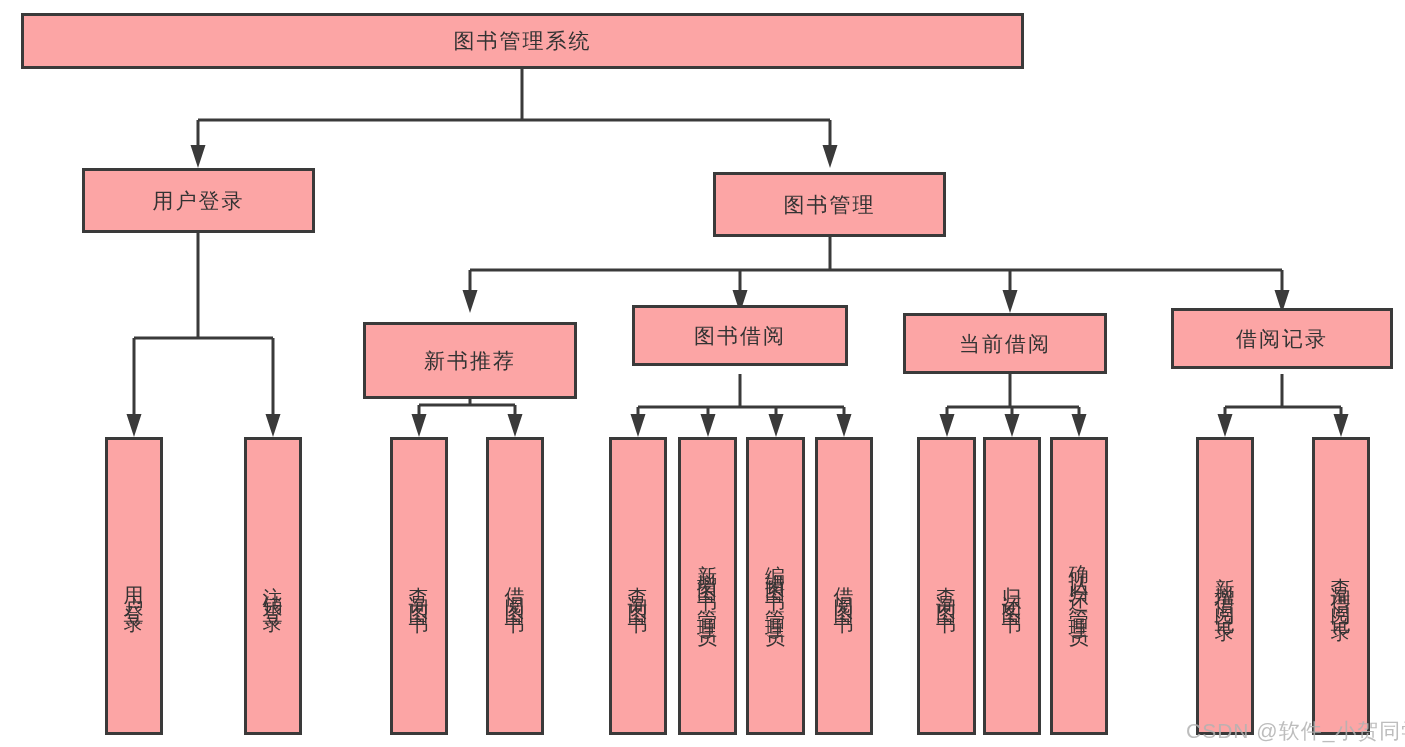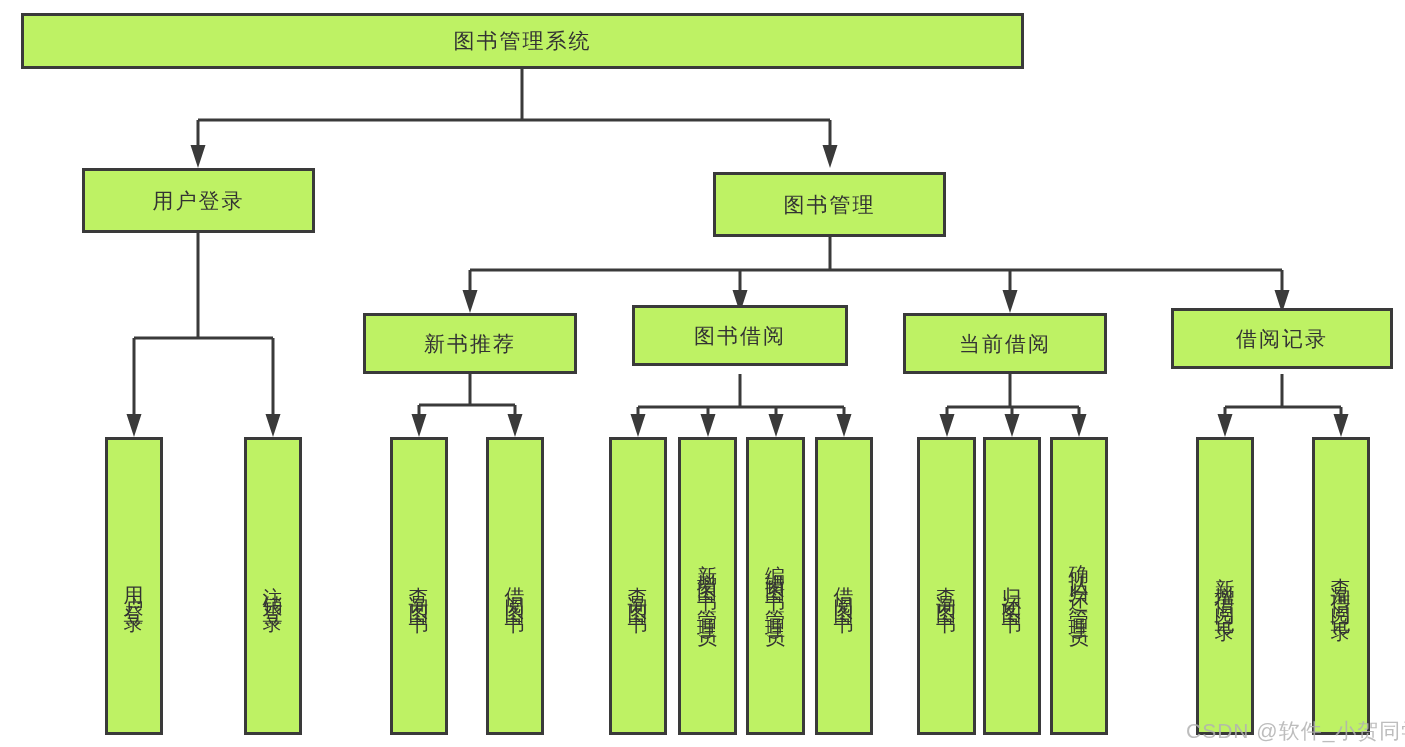--- a/index.html
+++ b/index.html
@@ -3,21 +3,21 @@
 <meta charset="utf-8">
 <style>
   html,body { margin:0; padding:0; background:#ffffff; }
   .canvas {
     position:relative; width:1405px; height:747px; background:#ffffff;
     font-family:"Liberation Sans","DejaVu Sans",sans-serif; overflow:hidden;
   }
   .wires { position:absolute; left:0; top:0; z-index:1; }
   .box {
     position:absolute; box-sizing:border-box;
-    border:3px solid #3a3a3a; background:#bef264;
+    border:3px solid #3a3a3a; background:#fca5a5;
     display:flex; align-items:center; justify-content:center;
     font-size:21px; color:#333333; letter-spacing:2px; z-index:2;
     white-space:nowrap;
   }
   .vbox {
     writing-mode:vertical-rl; text-orientation:mixed;
     letter-spacing:9px; font-size:20px; line-height:1;
     padding-top:6px;
   }
   .watermark {
@@ -60,21 +60,21 @@
              M1071.5 414L1086.5 414L1079 437Z
              M1217.5 414L1232.5 414L1225 437Z
              M1333.5 414L1348.5 414L1341 437Z" fill="#3a3a3a"></path>
   </svg>
 
   <div class="box" style="left:21px;top:13px;width:1003px;height:56px">图书管理系统</div>
 
   <div class="box" style="left:82px;top:168px;width:233px;height:65px">用户登录</div>
   <div class="box" style="left:713px;top:172px;width:233px;height:65px">图书管理</div>
 
-  <div class="box" style="left:363px;top:313px;width:214px;height:61px">新书推荐</div>
+  <div class="box" style="left:363px;top:322px;width:214px;height:77px">新书推荐</div>
   <div class="box" style="left:632px;top:305px;width:216px;height:61px">图书借阅</div>
   <div class="box" style="left:903px;top:313px;width:204px;height:61px">当前借阅</div>
   <div class="box" style="left:1171px;top:308px;width:222px;height:61px">借阅记录</div>
 
   <div class="box vbox" style="left:105px;top:437px;width:58px;height:298px">用户登录</div>
   <div class="box vbox" style="left:244px;top:437px;width:58px;height:298px">注销登录</div>
 
   <div class="box vbox" style="left:390px;top:437px;width:58px;height:298px">查询图书</div>
   <div class="box vbox" style="left:486px;top:437px;width:58px;height:298px">借阅图书</div>
 

